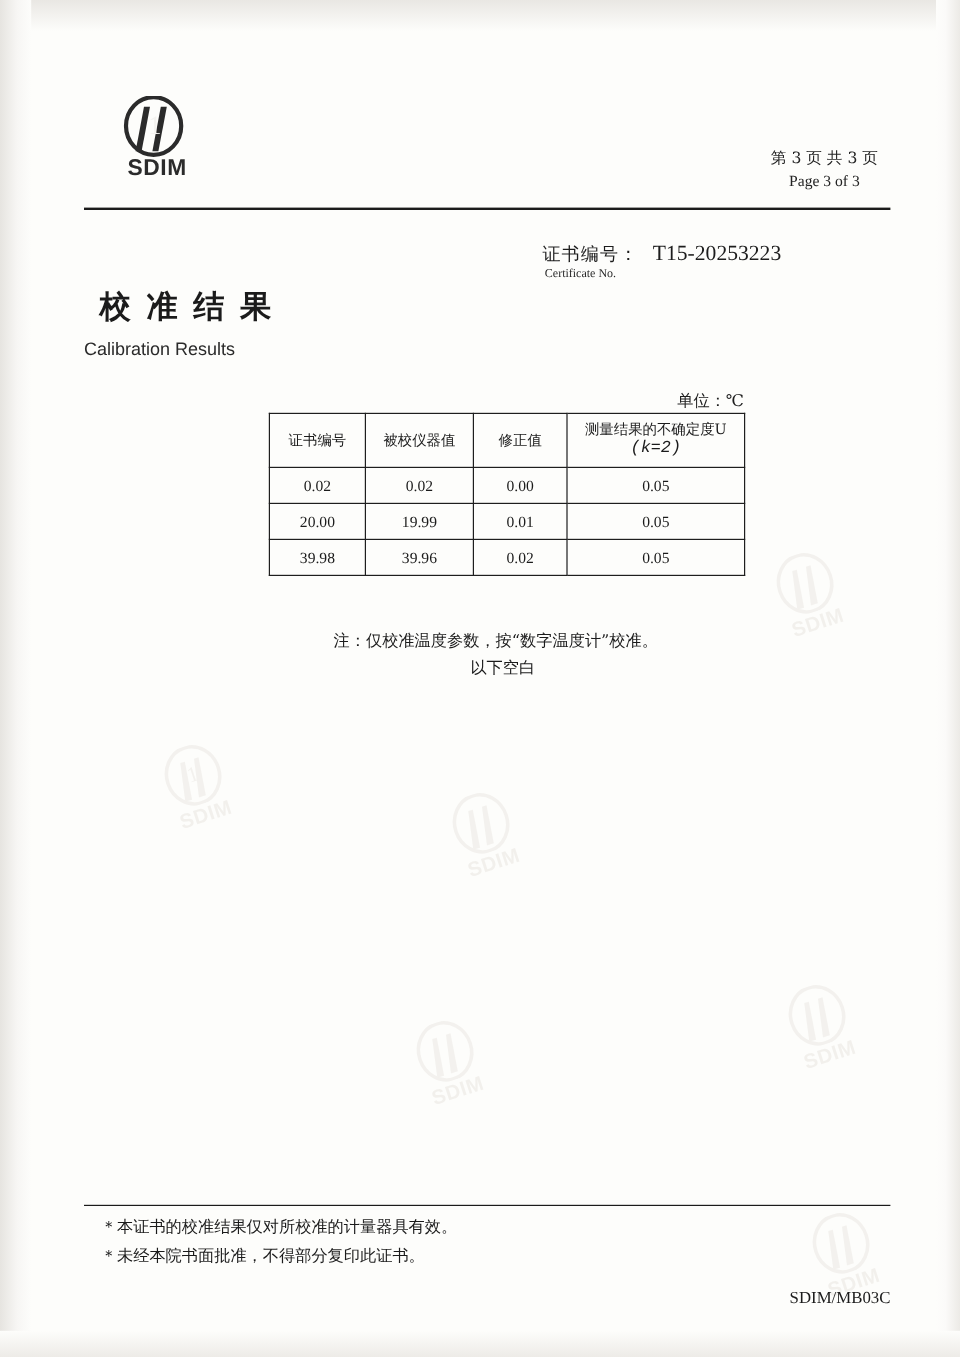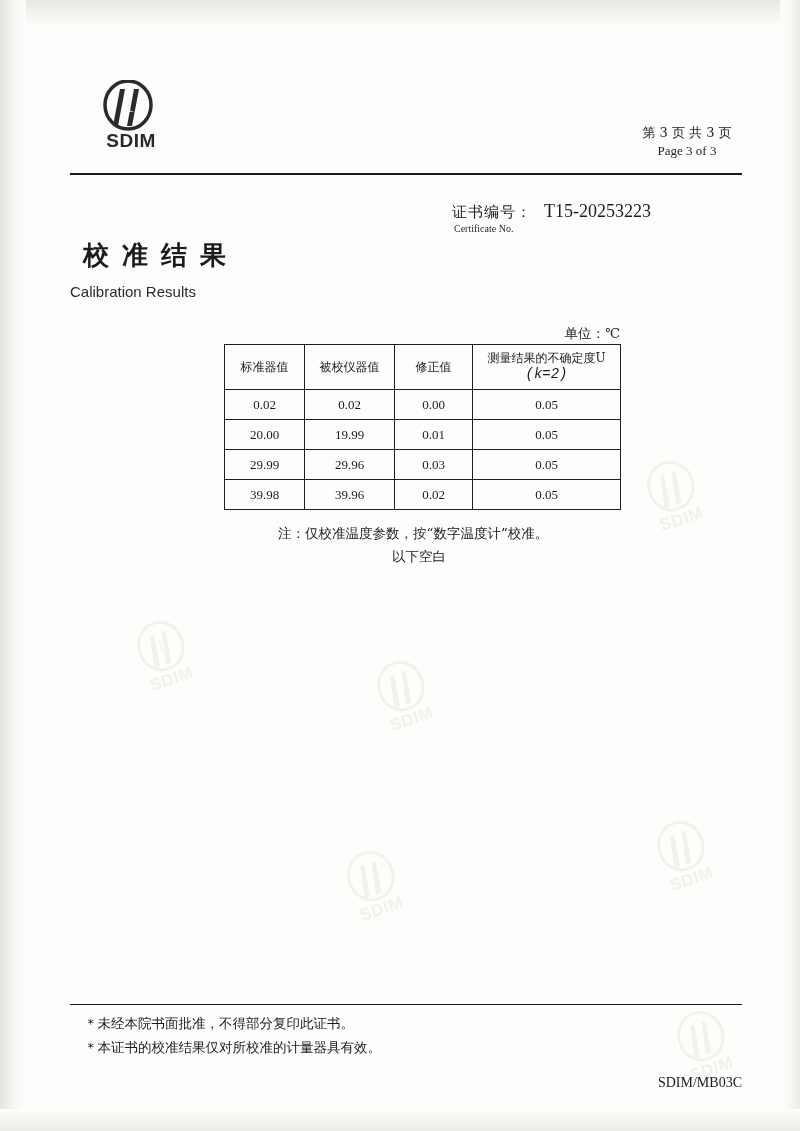--- a/index.html
+++ b/index.html
@@ -399,21 +399,21 @@
 
   <table class="results-table">
     <colgroup>
       <col class="col-a">
         <col class="col-b">
         <col class="col-c">
         <col class="col-d">
     </colgroup>
     <thead>
       <tr>
-        <th>标准器值</th>
+        <th>证书编号</th>
         <th>被校仪器值</th>
         <th>修正值</th>
         <th>
           <span>测量结果的不确定度U</span><br>
           <span class="uncert-sub ital">(k=2)</span>
         </th>
       </tr>
     </thead>
     <tbody>
       <tr>
@@ -422,37 +422,31 @@
         <td>0.00</td>
         <td>0.05</td>
       </tr>
       <tr>
         <td>20.00</td>
         <td>19.99</td>
         <td>0.01</td>
         <td>0.05</td>
       </tr>
       <tr>
-        <td>29.99</td>
-        <td>29.96</td>
-        <td>0.03</td>
-        <td>0.05</td>
-      </tr>
-      <tr>
         <td>39.98</td>
         <td>39.96</td>
         <td>0.02</td>
         <td>0.05</td>
       </tr>
     </tbody>
   </table>
 
   <div class="note-line">注：仅校准温度参数，按“数字温度计”校准。</div>
   <div class="blank-line">以下空白</div>
 
   <div class="rule-bottom"></div>
   <div class="footer-notes">
+    <div>＊本证书的校准结果仅对所校准的计量器具有效。</div>
     <div>＊未经本院书面批准，不得部分复印此证书。</div>
-    <div>＊本证书的校准结果仅对所校准的计量器具有效。</div>
   </div>
   <div class="form-code">SDIM/MB03C</div>
 
 </div>
 
 </body></html>

